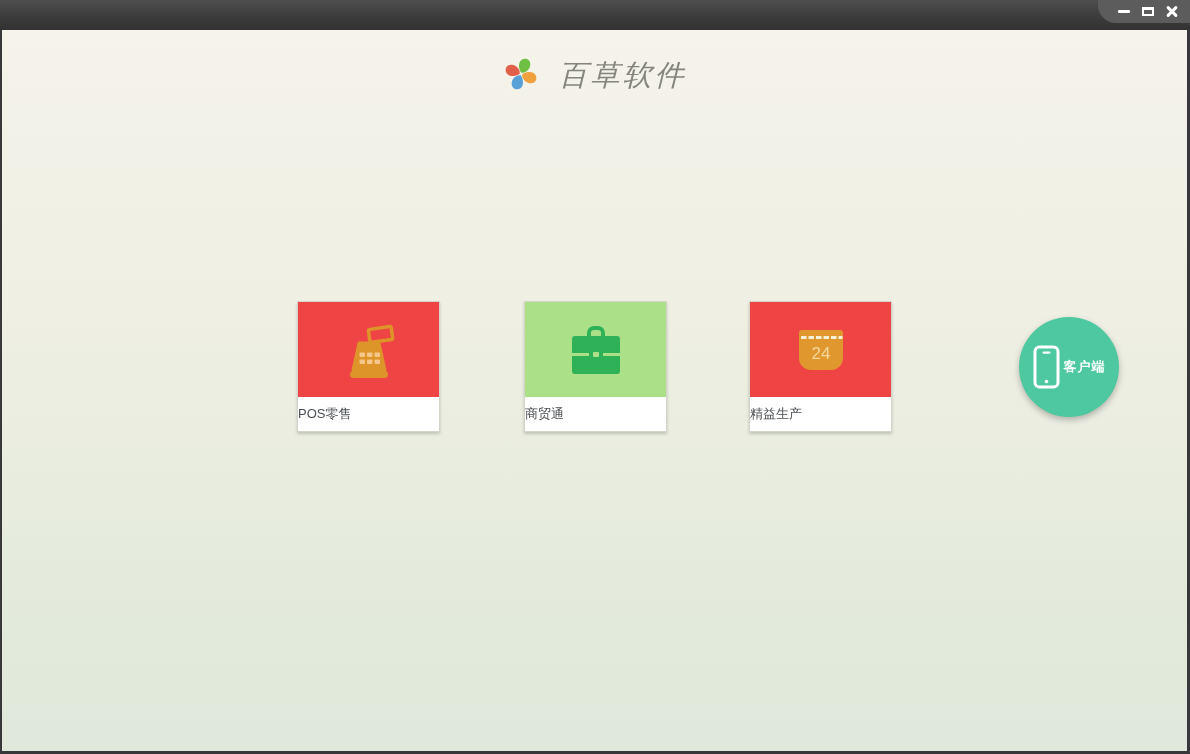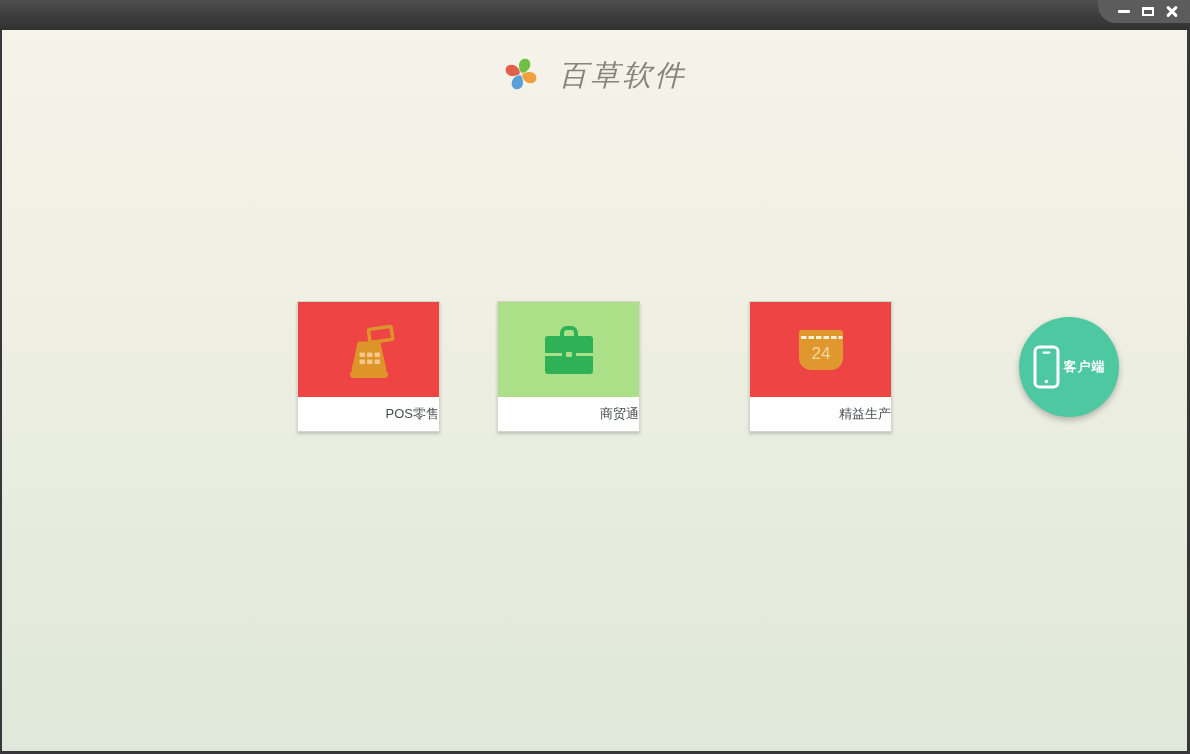--- a/index.html
+++ b/index.html
@@ -50,27 +50,27 @@
   }
 
   
   .card {
     position:absolute; top:271px; width:143px; height:131px;
     background:#fff; border:1px solid #d4d4ca;
     box-shadow:0 2px 3px rgba(0,0,0,0.18);
     cursor:pointer;
   }
   .card-pos  { left:295px; }
-  .card-trade{ left:495px; }
+  .card-trade{ left:522px; }
   .card-lean { left:747px; }
   .tile { height:95px; display:flex; align-items:center; justify-content:center; }
   .tile-orange { background:#ef4444; }
   .tile-green  { background:#abe089; }
   .card-label {
-    height:34px; line-height:34px; text-align:right;
+    height:34px; line-height:34px; text-align:left;
     font-size:13px; color:#4a4f53; background:#fff;
   }
 
   
   .client-btn {
     position:absolute; left:1017px; top:287px; width:100px; height:100px;
     border-radius:50%; background:#4dc8a0;
     box-shadow:0 3px 6px rgba(0,0,0,0.25);
     display:flex; flex-direction:row; align-items:center; justify-content:center;
     gap:4px; cursor:pointer;

